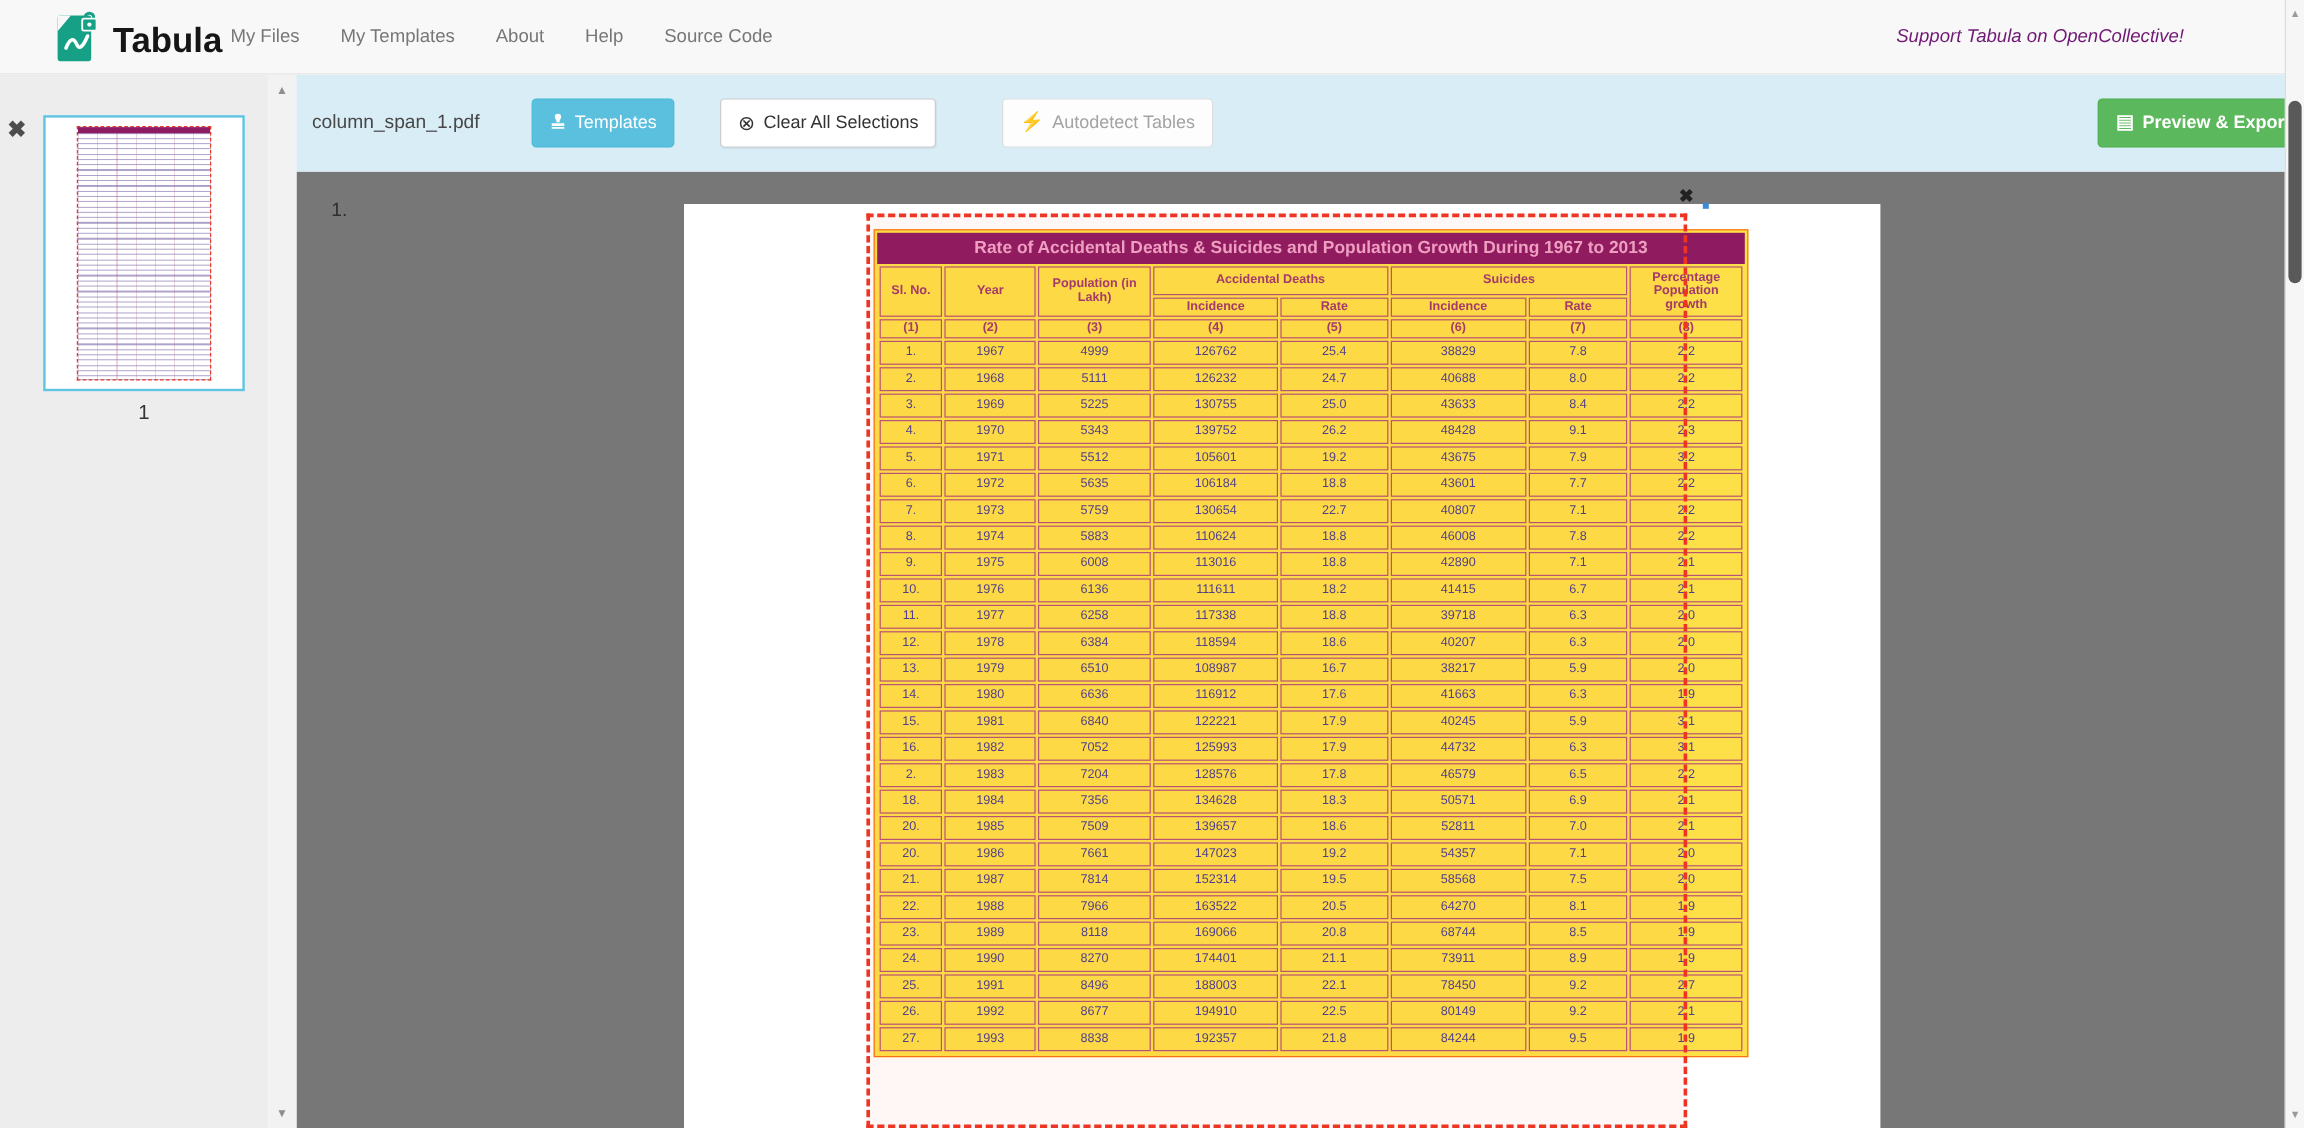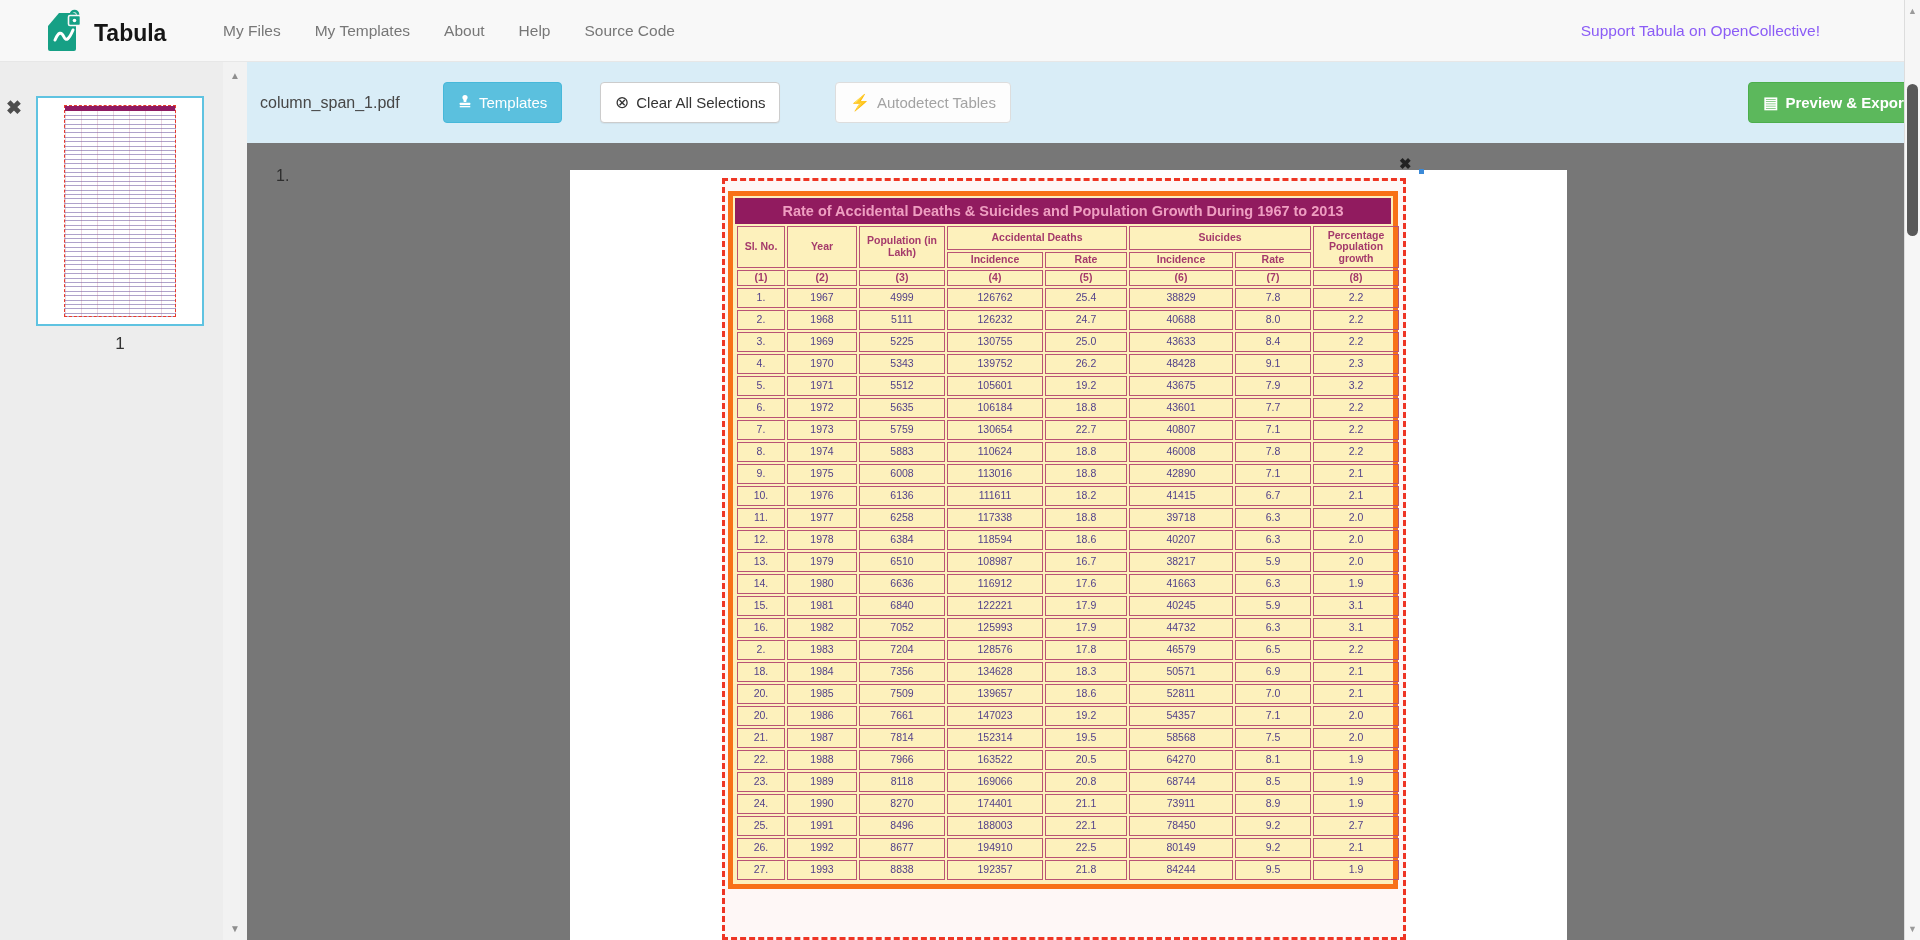--- a/index.html
+++ b/index.html
@@ -4,24 +4,24 @@
 <style>
   * { margin:0; padding:0; box-sizing:border-box; }
   html,body { width:1920px; height:940px; overflow:hidden;
     font-family:"Liberation Sans", sans-serif; background:#fff; }
   #app { position:relative; width:1920px; height:940px; overflow:hidden; }
 
   
   .nav { position:absolute; left:0; top:0; width:1920px; height:62px;
     background:#f8f8f8; border-bottom:1px solid #e7e7e7; z-index:30; }
   .brand { position:absolute; left:44px; top:9px; display:flex; align-items:center; gap:10px; cursor:pointer; }
-  .brand-name { font-size:23px; font-weight:700; color:#151515; line-height:44px; }
-  .nav-links { position:absolute; left:192px; top:0; height:62px; display:flex; gap:34px; align-items:center;margin-left:31px; }
+  .brand-name { font-size:29px; font-weight:700; color:#151515; line-height:44px; }
+  .nav-links { position:absolute; left:192px; top:0; height:62px; display:flex; gap:34px; align-items:center; }
   .nav-links a { color:#777; font-size:15.5px; text-decoration:none; cursor:pointer; }
-  .support { position:absolute; right:100px; top:0; line-height:62px; color:#8b5cf6; font-size:15.5px; cursor:pointer; }
+  .support { position:absolute; right:100px; top:0; line-height:62px; color:#701a75; font-size:15.5px; cursor:pointer;font-style:italic; }
 
   
   .toolbar { position:absolute; left:247px; top:62px; width:1841px; height:81px; background:#d9edf7; z-index:20; }
   .filename { position:absolute; left:13px; top:0; line-height:81px; font-size:16px; color:#474747; }
   .btn { position:absolute; top:20px; height:41px; border-radius:4px; font-size:15px;
     display:flex; align-items:center; gap:7px; padding:16px 14px; cursor:pointer; border:1px solid transparent; }
   .btn-templates { left:196px; background:#5bc0de; border-color:#46b8da; color:#fff; }
   .btn-clear { left:353px; background:#fff; border-color:#ccc; color:#333; box-shadow:0 1px 1px rgba(0,0,0,.05);}
   .btn-auto { left:588px; background:#fdfdfd; border-color:#ddd; color:#a3a3a3; }
   .btn-export { right:55px; background:#5cb85c; border-color:#4cae4c; color:#fff; font-weight:700; }
@@ -43,22 +43,22 @@
       repeating-linear-gradient(to bottom, rgba(95,70,150,0.5) 0 1px, transparent 1px 4.4px); }
   .mini-title { position:absolute; left:0; top:0; width:100%; height:5px; background:#8e1a62; }
   .thumb-num { position:absolute; left:36px; top:272px; width:168px; text-align:center; font-size:17px; color:#333; }
 
   
   .main { position:absolute; left:247px; top:143px; width:1657px; height:797px; background:#777; z-index:5; }
   .page-label { position:absolute; left:29px; top:24px; font-size:16px; color:#2e2e2e; }
   .pdf-page { position:absolute; left:323px; top:27px; width:997px; height:770px; background:#fff; }
 
   
-  .pdf-table-wrap { position:absolute; left:158px; top:21px; width:670px;
-    background:#fef9c3; border:5px solid #f97316; padding:2px; }
+  .pdf-table-wrap { position:absolute; left:158px; top:21px; width:729px;
+    background:#fde047; border:1px solid #f97316; padding:2px; }
   .pdf-title { height:26px; line-height:26px; text-align:center; background:#8e1a62; color:#efa3c8;
     font-size:14.5px; font-weight:700; white-space:nowrap; overflow:hidden; }
   table.pdt { border-collapse:separate; border-spacing:2px; width:100%; table-layout:fixed; margin-top:0; }
   table.pdt th, table.pdt td { border:1px solid #b75479; text-align:center; vertical-align:middle;
     font-size:10.5px; line-height:1.1; padding:0 1px; overflow:hidden; }
   table.pdt th { color:#a23a6e; font-weight:700; }
   table.pdt td { color:#4b3f8e; height:20px; }
   tr.gh th { height:24px; }
   tr.sh th { height:16px; }
   tr.ih td { height:16px; color:#a23a6e; font-weight:700; }

